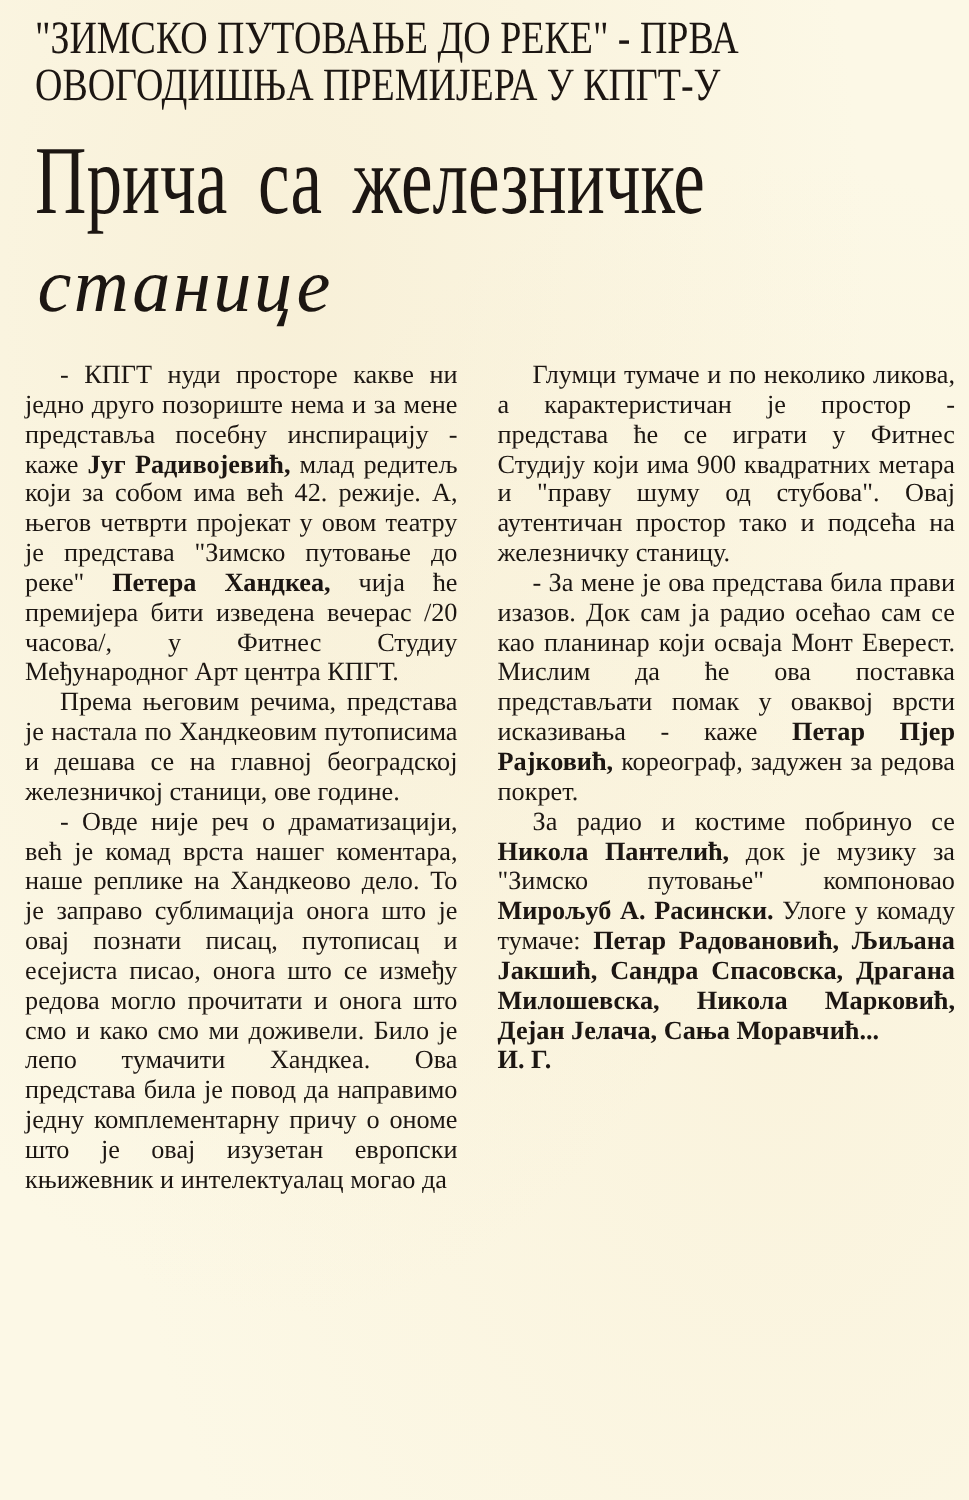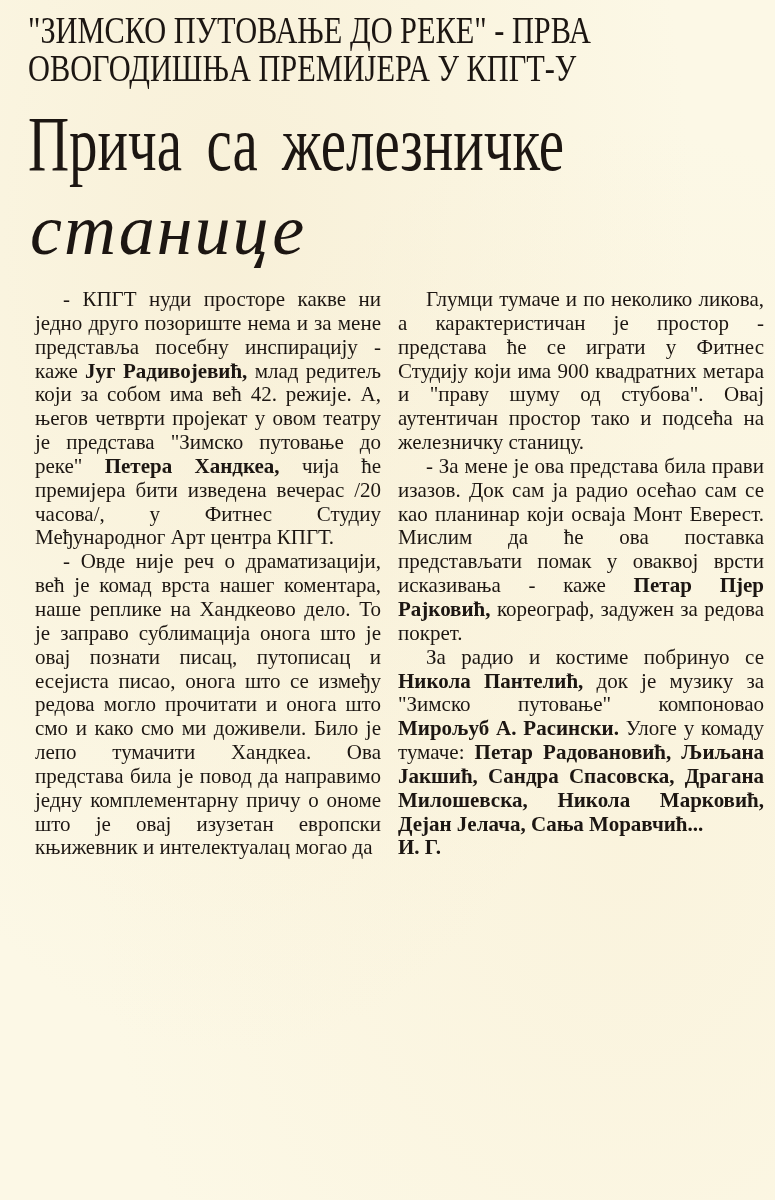--- a/index.html
+++ b/index.html
@@ -30,30 +30,30 @@
     position: absolute; left: 28px; top: 104px;
     font-family: "Liberation Serif", serif;
     font-size: 78px; line-height: 80px;
     transform: scaleX(0.73); transform-origin: left top;
     white-space: nowrap; word-spacing: 14px;
   }
   .headline2 {
     position: absolute; left: 30px; top: 184px;
     font-family: "Liberation Serif", serif;
     font-style: italic;
-    font-size: 72px; line-height: 92px;
+    font-size: 61px; line-height: 92px;
     letter-spacing: 2px;
     white-space: nowrap;
   }
   .col {
     position: absolute; top: 288px;
     font-size: 21px; line-height: 23.85px;
     text-align: justify;
   }
-  .col-left { left: 35px; width: 346px; }
+  .col-left { left: 20px; width: 346px; }
   .col-right { left: 398px; width: 366px; }
   .col p { margin: 0; text-indent: 28px; }
   .col p.noind { text-indent: 0; }
   .col b { font-weight: bold; }
   .sig { text-align: left; font-weight: bold; padding-right: 10px; }
 </style>
 </head>
 <body>
 
 <div class="paper"></div>
@@ -61,20 +61,21 @@
 <div class="kicker">
   <div>"ЗИМСКО ПУТОВАЊЕ ДО РЕКЕ" - ПРВА</div>
   <div>ОВОГОДИШЊА ПРЕМИЈЕРА У КПГТ-У</div>
 </div>
 
 <div class="headline1">Прича са железничке</div>
 <div class="headline2">станице</div>
 
 <div class="col col-left">
   <p><span>- КПГТ нуди просторе какве ни једно друго позориште нема и за мене представља посебну инспирацију - каже </span><b>Југ Радивојевић,</b><span> млад редитељ који за собом има већ 42. режије. А, његов четврти пројекат у овом театру је представа "Зимско путовање до реке" </span><b>Петера Хандкеа,</b><span> чија ће премијера бити изведена вечерас /20 часова/, у Фитнес Студиу Међународног Арт центра КПГТ.</span></p>
+  <p>Према његовим речима, представа је настала по Хандкеовим путописима и дешава се на главној београдској железничкој станици, ове године.</p>
   <p>- Овде није реч о драматизацији, већ је комад врста нашег коментара, наше реплике на Хандкеово дело. То је заправо сублимација онога што је овај познати писац, путописац и есејиста писао, онога што се између редова могло прочитати и онога што смо и како смо ми доживели. Било је лепо тумачити Хандкеа. Ова представа била је повод да направимо једну комплементарну причу о ономе што је овај изузетан европски књижевник и интелектуалац могао да</p>
 </div>
 
 <div class="col col-right">
   <p>Глумци тумаче и по неколико ликова, а карактеристичан је простор - представа ће се играти у Фитнес Студију који има 900 квадратних метара и "праву шуму од стубова". Овај аутентичан простор тако и подсећа на железничку станицу.</p>
   <p><span>- За мене је ова представа била прави изазов. Док сам ја радио осећао сам се као планинар који осваја Монт Еверест. Мислим да ће ова поставка представљати помак у оваквој врсти исказивања - каже </span><b>Петар Пјер Рајковић,</b><span> кореограф, задужен за редова покрет.</span></p>
   <p><span>За радио и костиме побринуо се </span><b>Никола Пантелић,</b><span> док је музику за "Зимско путовање" компоновао </span><b>Мирољуб А. Расински.</b><span> Улоге у комаду тумаче: </span><b>Петар Радовановић, Љиљана Јакшић, Сандра Спасовска, Драгана Милошевска, Никола Марковић, Дејан Јелача, Сања Моравчић...</b></p>
   <div class="sig">И. Г.</div>
 </div>
 

